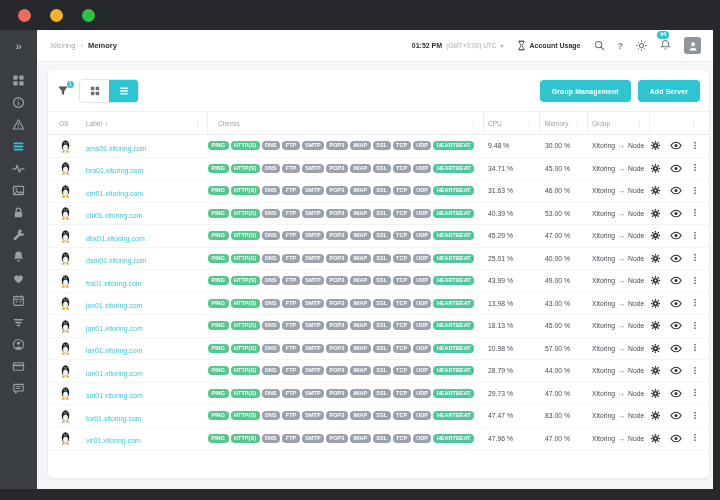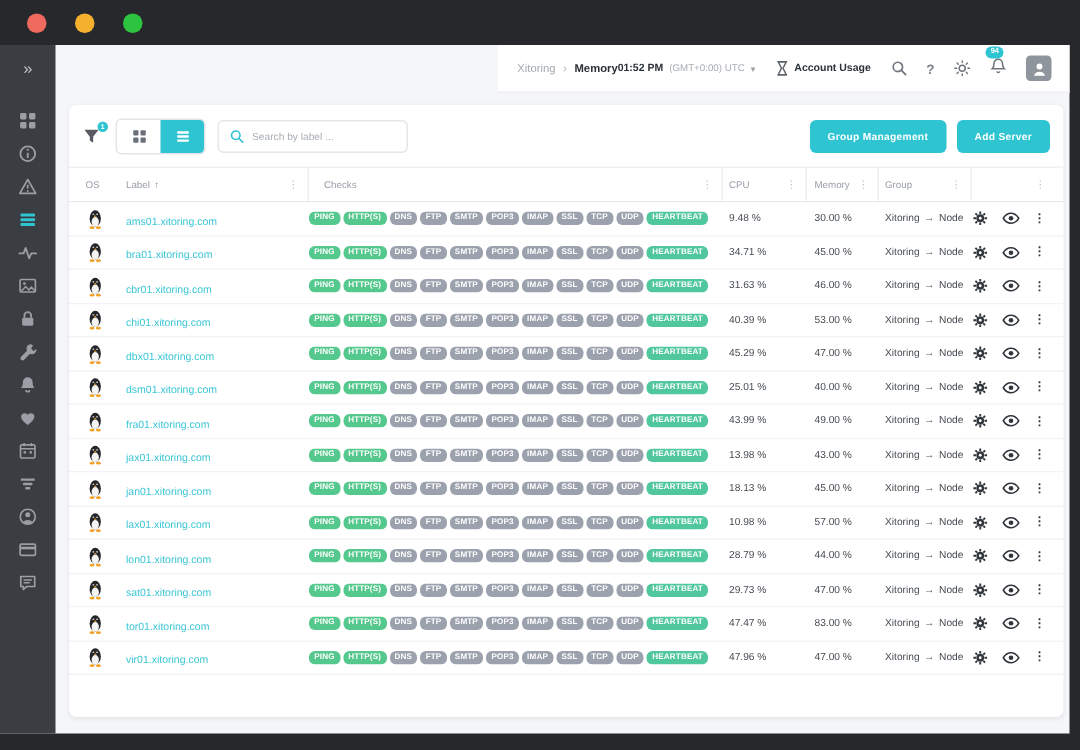--- a/index.html
+++ b/index.html
@@ -19,21 +19,21 @@
 
   
   .sidebar { width:37px; flex:0 0 37px; background:#3a3d42; display:flex; flex-direction:column; align-items:center; }
   .collapse-btn { height:32px; display:flex; align-items:center; justify-content:center; width:100%; color:#c7cacf; font-size:11px; cursor:pointer; }
   .side-nav { display:flex; flex-direction:column; align-items:center; padding-top:12px; gap:9px; }
   .s-item { width:22px; height:13px; display:flex; align-items:center; justify-content:center; color:#9b9ea5; cursor:pointer; }
   .s-item svg { width:13px; height:13px; display:block; }
   .s-item.active { color:var(--accent); }
 
   
-  .main { flex:1; display:flex; flex-direction:column; min-width:0;align-items:flex-end; }
+  .main { flex:1; display:flex; flex-direction:column; min-width:0; }
   .topbar { height:32px; flex:0 0 32px; background:#ffffff; border-bottom:1px solid #ebedf0; display:flex; align-items:center; padding:0 12px 0 13px; }
   .breadcrumb { display:flex; align-items:center; gap:5px; font-size:7.5px; }
   .bc-root { color:#a3a9b0; }
   .bc-sep { color:#b6bbc2; font-size:8px; }
   .bc-current { color:#2b3036; font-weight:bold; }
   .topbar-right { margin-left:auto; display:flex; align-items:center; gap:13px; }
   .time-group { display:flex; align-items:center; gap:4px; cursor:pointer; }
   .time-now { font-size:7px; font-weight:bold; color:#2b3138; }
   .time-zone { font-size:6.5px; color:#a7adb4; }
   .caret { font-size:6px; color:#9ba1a8; }
@@ -309,27 +309,20 @@
                 </span>
                 <span class="vt-btn active">
                   <svg width="10" height="10" viewBox="0 0 12 12">
                       <g fill="#ffffff">
                         <rect x="1.2" y="1.8" width="9.6" height="1.9" rx="0.9"></rect>
                         <rect x="1.2" y="5.05" width="9.6" height="1.9" rx="0.9"></rect>
                         <rect x="1.2" y="8.3" width="9.6" height="1.9" rx="0.9"></rect>
                       </g>
                     </svg>
                 </span>
-              </div>
-              <div class="search-box">
-                <svg width="10" height="10" viewBox="0 0 12 12">
-                    <circle cx="5" cy="5" r="3.4" fill="none" stroke="#2fc4d2" stroke-width="1.3"></circle>
-                    <line x1="7.6" y1="7.6" x2="10.6" y2="10.6" stroke="#2fc4d2" stroke-width="1.4" stroke-linecap="round"></line>
-                  </svg>
-                <input type="text" placeholder="Search by label ..." style="">
               </div>
               <div class="toolbar-right">
                 <button class="teal-btn">Group Management</button>
                 <button class="teal-btn">Add Server</button>
               </div>
             </div>
 
             <div class="table">
               <div class="thead">
                 <div class="th c-os">

